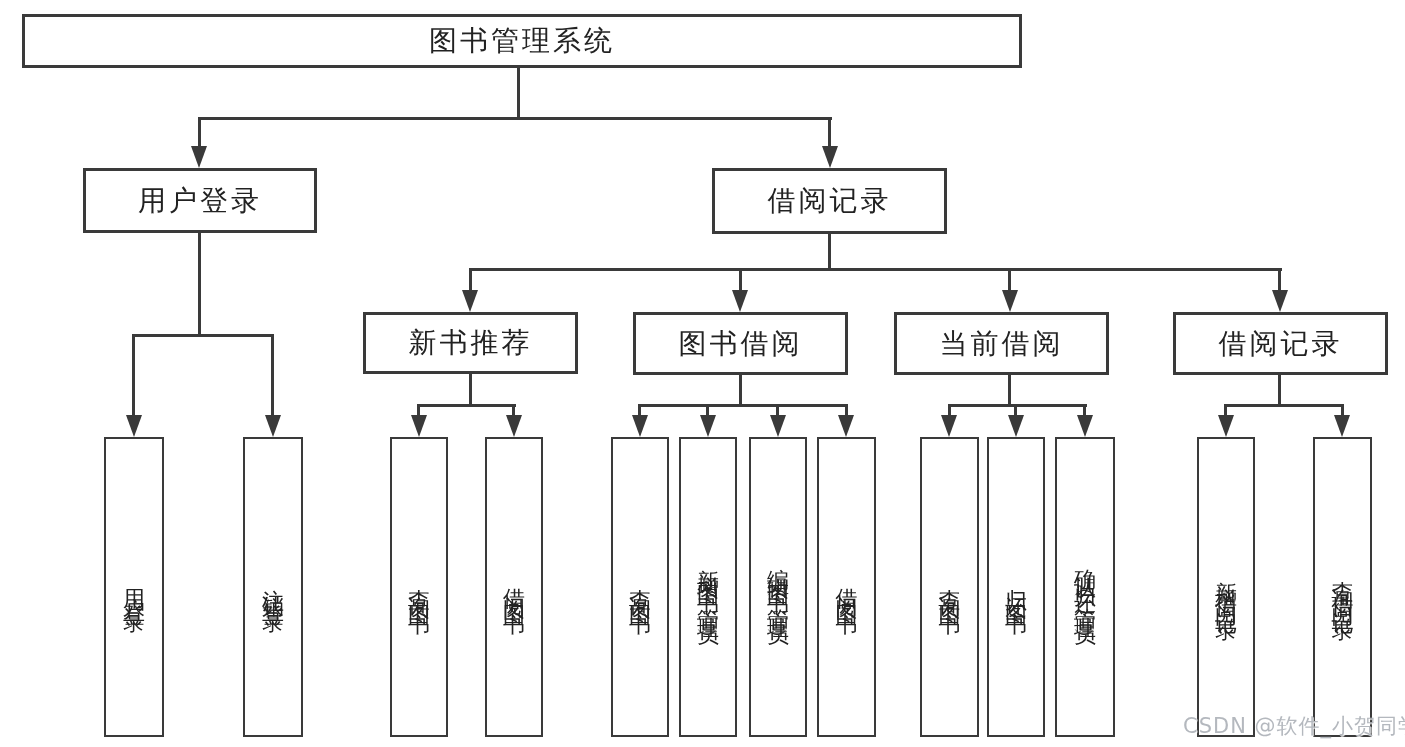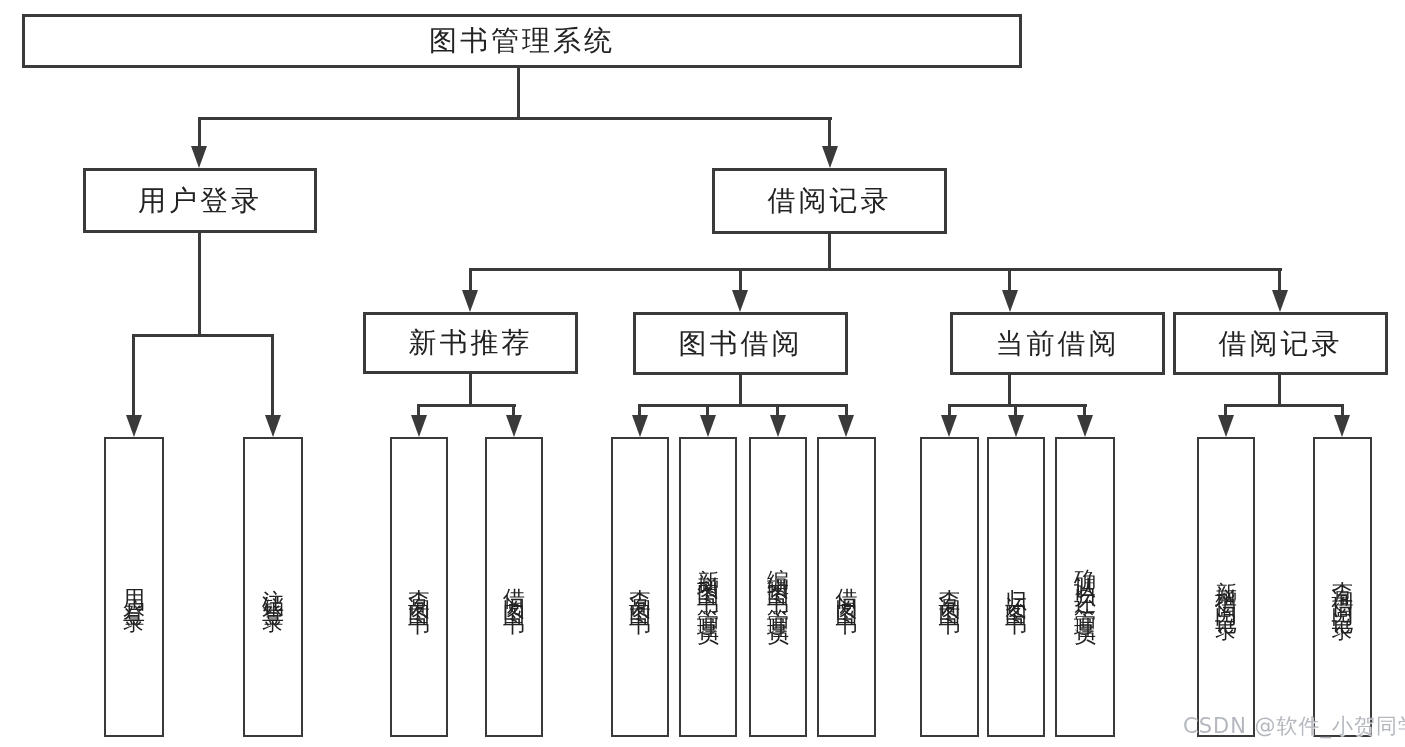--- a/index.html
+++ b/index.html
@@ -121,21 +121,21 @@
     <div class="vline" style="left:1278px;top:268px;height:27px;"></div>
     <div class="arrow" style="left:1272px;top:290px;"></div>
   </div>
 
   <div class="box" style="left:633px;top:312px;width:215px;height:63px;">
     <span class="lbl">图书借阅</span>
   </div>
   <div class="box" style="left:363px;top:312px;width:215px;height:62px;">
     <span class="lbl">新书推荐</span>
   </div>
-  <div class="box" style="left:950px;top:312px;width:215px;height:63px;">
+  <div class="box" style="left:894px;top:312px;width:215px;height:63px;">
     <span class="lbl">当前借阅</span>
   </div>
   <div class="box" style="left:1173px;top:312px;width:215px;height:63px;">
     <span class="lbl">借阅记录</span>
   </div>
 
   <div>
     <div class="vline" style="left:469px;top:372px;height:35px;"></div>
     <div class="hline" style="left:417px;top:404px;width:99px;"></div>
     <div class="vline" style="left:417px;top:404px;height:16px;"></div>

